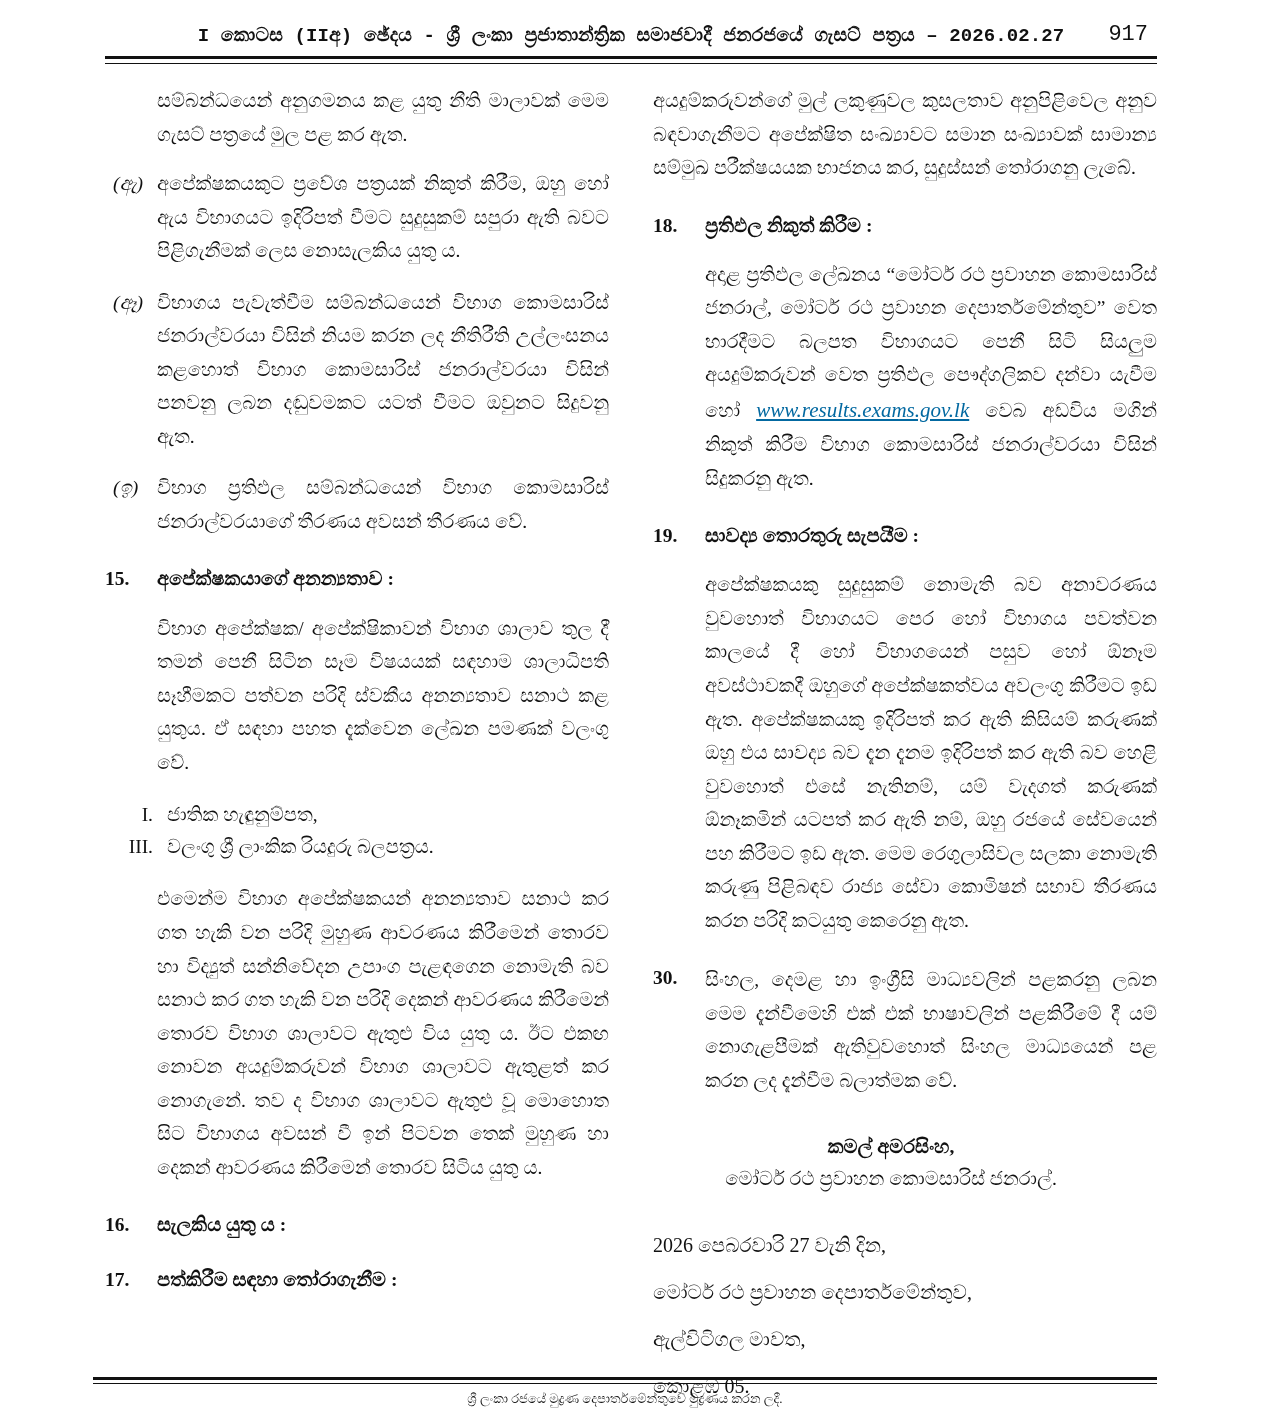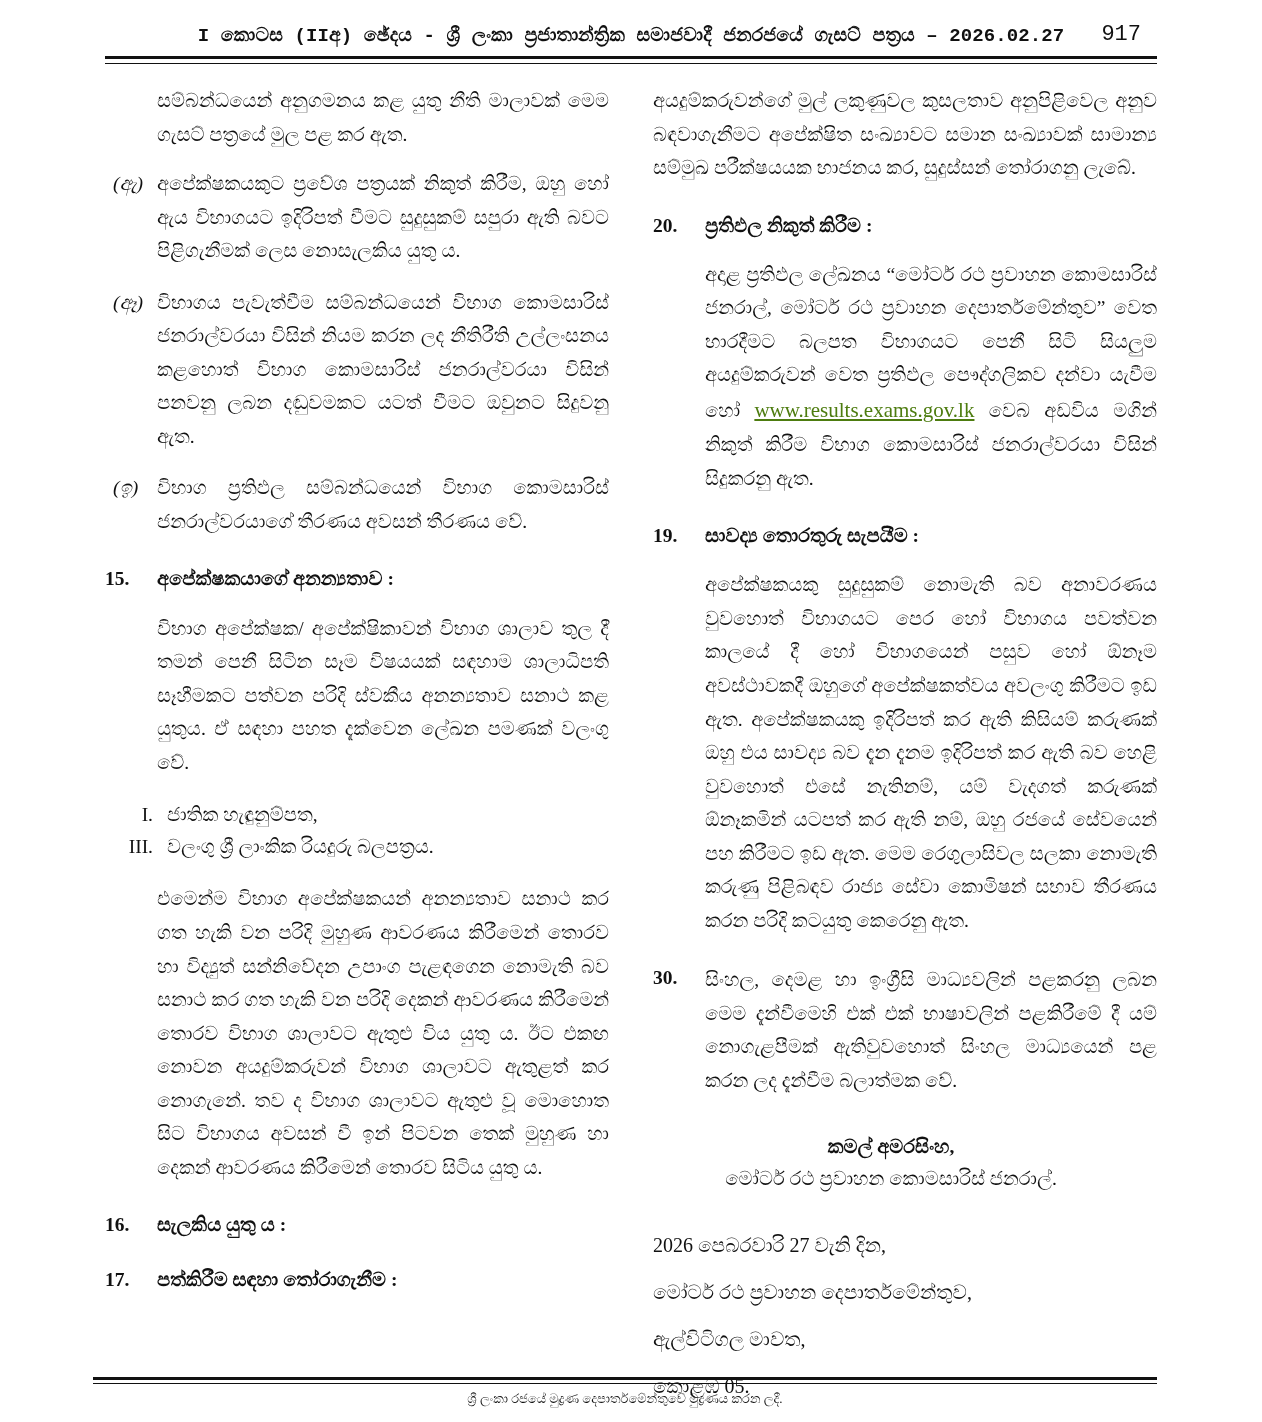--- a/index.html
+++ b/index.html
@@ -35,21 +35,21 @@
   }
   .header-title {
     font-size: 19px;
     font-weight: bold;
     letter-spacing: 0.1px;
     white-space: nowrap;
     line-height: 1.2;
   }
   .page-number {
     position: absolute;
-    right: 16px;
+    right: 9px;
     bottom: 4px;
     font-size: 22px;
     font-weight: normal;
     line-height: 1.2;
   }
   .rule-double {
     margin-top: 4px;
     border-top: 3px solid #111;
     height: 4px;
     box-sizing: content-box;
@@ -138,23 +138,24 @@
     box-sizing: border-box;
     font-family: "Liberation Serif", serif;
   }
   .roman-text {
     flex: 1;
   }
 
   
   .url-link {
     text-decoration: underline;
-    color: #4d7c0f;
+    color: #0369a1;
     font-family: "Liberation Serif", serif;
     font-size: 21px;
+    font-style: italic;
   }
 
   
   .signature {
     margin-top: 34px;
     text-align: center;
     padding-right: 28px;
   }
   .sig-name {
     font-size: 19.5px;
@@ -259,21 +260,21 @@
         <div class="section-title">පත්කිරීම සඳහා තෝරාගැනීම :</div>
       </div>
 
     </div>
 
     <div class="col">
 
       <p class="para">අයදුම්කරුවන්ගේ මුල් ලකුණුවල කුසලතාව අනුපිළිවෙල අනුව බඳවාගැනීමට අපේක්ෂිත සංඛ්‍යාවට සමාන සංඛ්‍යාවක් සාමාන්‍ය සම්මුඛ පරීක්ෂයයක භාජනය කර, සුදුස්සන් තෝරාගනු ලැබේ.</p>
 
       <div class="section">
-        <div class="section-num">20.</div>
+        <div class="section-num">18.</div>
         <div class="section-title">ප්‍රතිඵල නිකුත් කිරීම :</div>
       </div>
       <p class="para indent"><span>අදාළ ප්‍රතිඵල ලේඛනය “මෝටර් රථ ප්‍රවාහන කොමසාරිස් ජනරාල්, මෝටර් රථ ප්‍රවාහන දෙපාර්තමේන්තුව” වෙත භාරදීමට බලපත විභාගයට පෙනී සිටි සියලුම අයදුම්කරුවන් වෙත ප්‍රතිඵල පෞද්ගලිකව දන්වා යැවීම හෝ </span><a class="url-link" href="#">www.results.exams.gov.lk</a><span> වෙබ අඩවිය මගින් නිකුත් කිරීම විභාග කොමසාරිස් ජනරාල්වරයා විසින් සිදුකරනු ඇත.</span></p>
 
       <div class="section">
         <div class="section-num">19.</div>
         <div class="section-title">සාවද්‍ය තොරතුරු සැපයීම :</div>
       </div>
       <p class="para indent">අපේක්ෂකයකු සුදුසුකම් නොමැති බව අනාවරණය වුවහොත් විභාගයට පෙර හෝ විභාගය පවත්වන කාලයේ දී හෝ විභාගයෙන් පසුව හෝ ඕනෑම අවස්ථාවකදී ඔහුගේ අපේක්ෂකත්වය අවලංගු කිරීමට ඉඩ ඇත. අපේක්ෂකයකු ඉදිරිපත් කර ඇති කිසියම් කරුණක් ඔහු එය සාවද්‍ය බව දැන දැනම ඉදිරිපත් කර ඇති බව හෙළි වුවහොත් එසේ නැතිනම්, යම් වැදගත් කරුණක් ඕනෑකමින් යටපත් කර ඇති නම්, ඔහු රජයේ සේවයෙන් පහ කිරීමට ඉඩ ඇත. මෙම රෙගුලාසිවල සලකා නොමැති කරුණු පිළිබඳව රාජ්‍ය සේවා කොමිෂන් සභාව තීරණය කරන පරිදි කටයුතු කෙරෙනු ඇත.</p>
 

